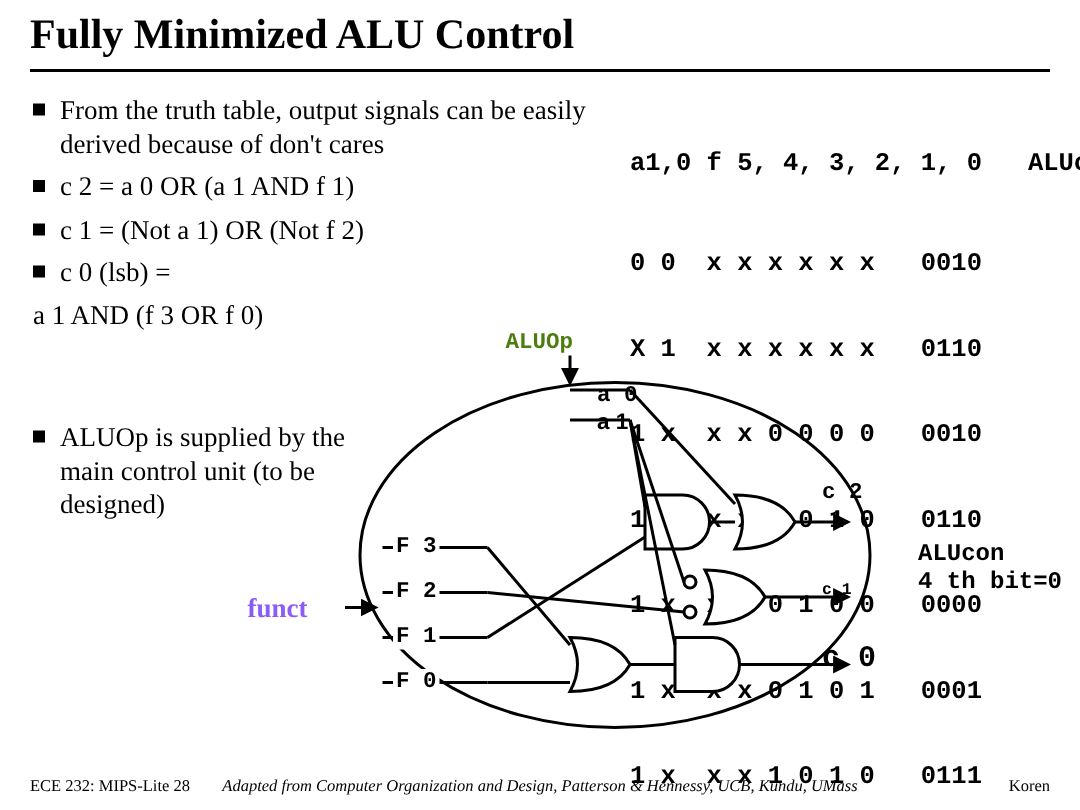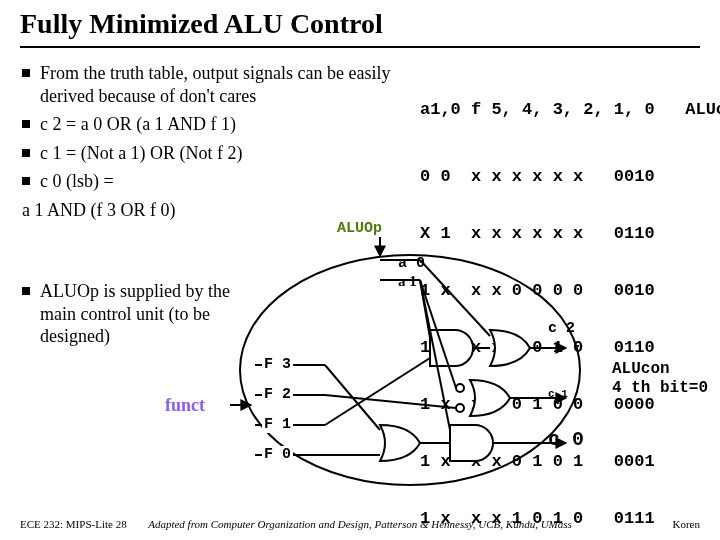--- a/index.html
+++ b/index.html
@@ -11,21 +11,21 @@
   .sq{width:8px;height:8px;background:#000;margin-top:7px;margin-right:10px;flex:none}
   .bullets .txt{flex:1}
   .indent{}
   .bullets2{position:absolute;left:22px;top:280px;width:230px;font-size:18px;line-height:1.25}
   .bullets2 .row{display:flex;align-items:flex-start;margin-bottom:18px}
   .tbl{position:absolute;left:420px;top:62px;font-family:"Courier New",monospace;font-size:17px;font-weight:bold;white-space:pre}
   .tbl .hdr{margin-bottom:10px}
   .side{position:absolute;right:12px;top:360px;font-family:"Courier New",monospace;font-size:16px;font-weight:bold;text-align:left;line-height:1.2}
   .aluop-lbl{position:absolute;left:335px;top:220px;background:#fff;font-family:"Courier New",monospace;font-size:15px;font-weight:bold;color:#4d7c0f;padding:0 2px}
   .a0-lbl{position:absolute;left:398px;top:255px;font-family:"Courier New",monospace;font-size:15px;font-weight:bold}
-  .a1-lbl{position:absolute;left:398px;top:273px;font-family:Liberation Serif, serif;font-size:15px;font-weight:bold}
+  .a1-lbl{position:absolute;left:398px;top:273px;font-family:Liberation Sans, sans-serif;font-size:15px;font-weight:bold}
   .f-lbl{position:absolute;font-family:"Courier New",monospace;font-size:15px;font-weight:bold;background:#fff;padding:0 2px}
   .c2-lbl{position:absolute;left:548px;top:320px;font-family:"Courier New",monospace;font-size:15px;font-weight:bold}
   .c1-lbl{position:absolute;left:548px;top:388px;font-family:"Courier New",monospace;font-size:11px;font-weight:bold}
   .c0-lbl{position:absolute;left:548px;top:428px;font-family:"Courier New",monospace;font-size:20px;font-weight:bold}
   .funct-lbl{position:absolute;left:165px;top:395px;font-size:18px;font-weight:bold;color:#8b5cf6}
   .foot-l{position:absolute;left:20px;bottom:10px;font-size:11px}
   .foot-c{position:absolute;left:0;right:0;bottom:10px;text-align:center;font-size:11px;font-style:italic}
   .foot-r{position:absolute;right:20px;bottom:10px;font-size:11px}
   svg.diagram{position:absolute;left:230px;top:230px;width:360px;height:260px}
 </style>

